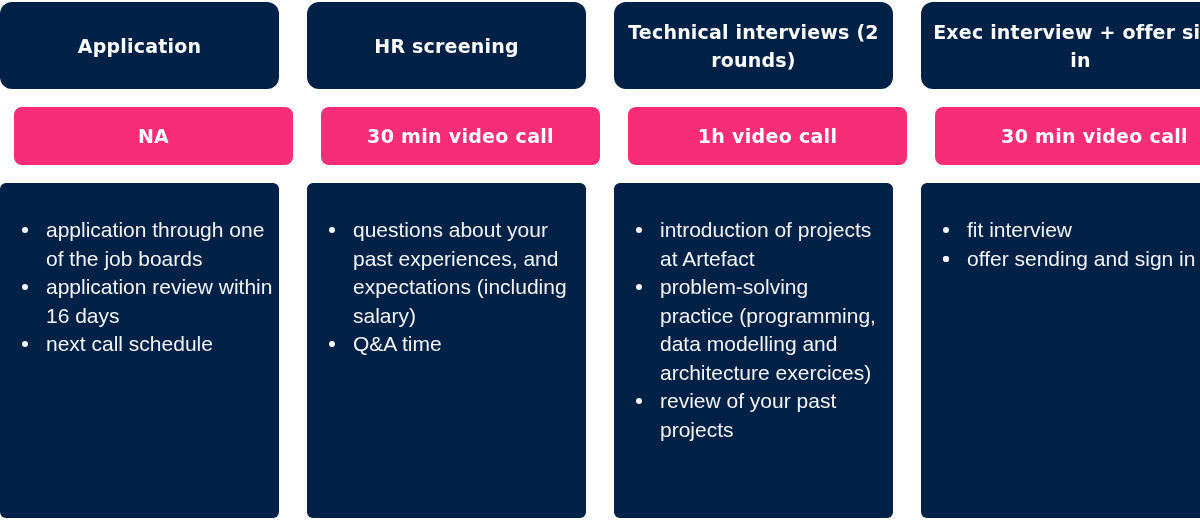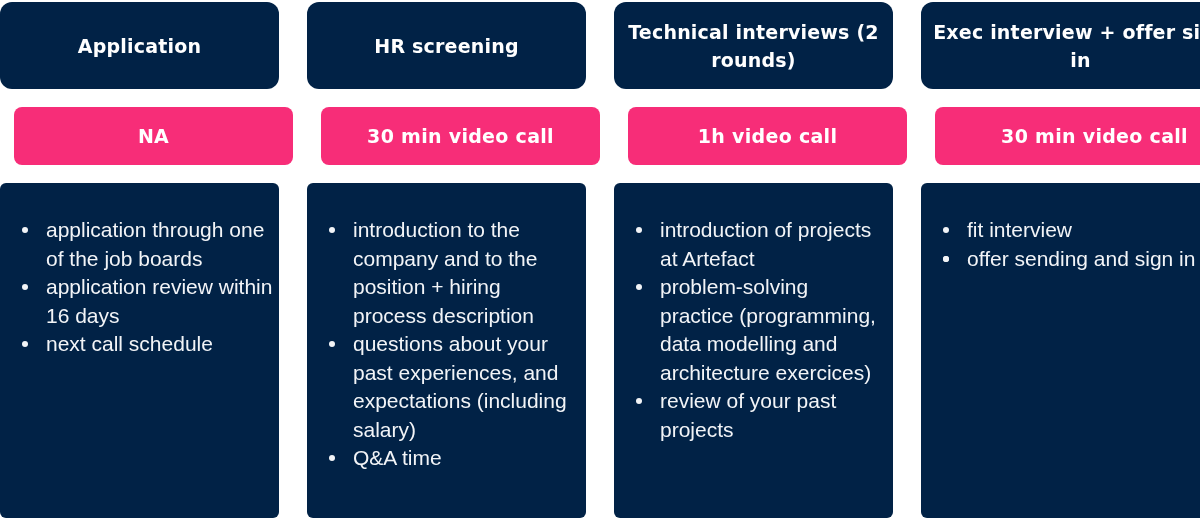--- a/index.html
+++ b/index.html
@@ -105,21 +105,20 @@
       <li class="bullet-item"><span class="bullet-dot"></span><span>next call schedule</span></li>
     </ul>
   </div>
 </div>
 
 <div class="column" style="left:307px;">
   <div class="stage-header">HR screening</div>
   <div class="stage-format">30 min video call</div>
   <div class="stage-body">
     <ul class="bullet-list">
-      <li class="bullet-item"><span class="bullet-dot"></span><span>introduction to the company and to the position + hiring process description</span></li>
       <li class="bullet-item"><span class="bullet-dot"></span><span>questions about your past experiences, and expectations (including salary)</span></li>
       <li class="bullet-item"><span class="bullet-dot"></span><span>Q&amp;A time</span></li>
     </ul>
   </div>
 </div>
 
 <div class="column" style="left:614px;">
   <div class="stage-header">Technical interviews (2 rounds)</div>
   <div class="stage-format">1h video call</div>
   <div class="stage-body">

